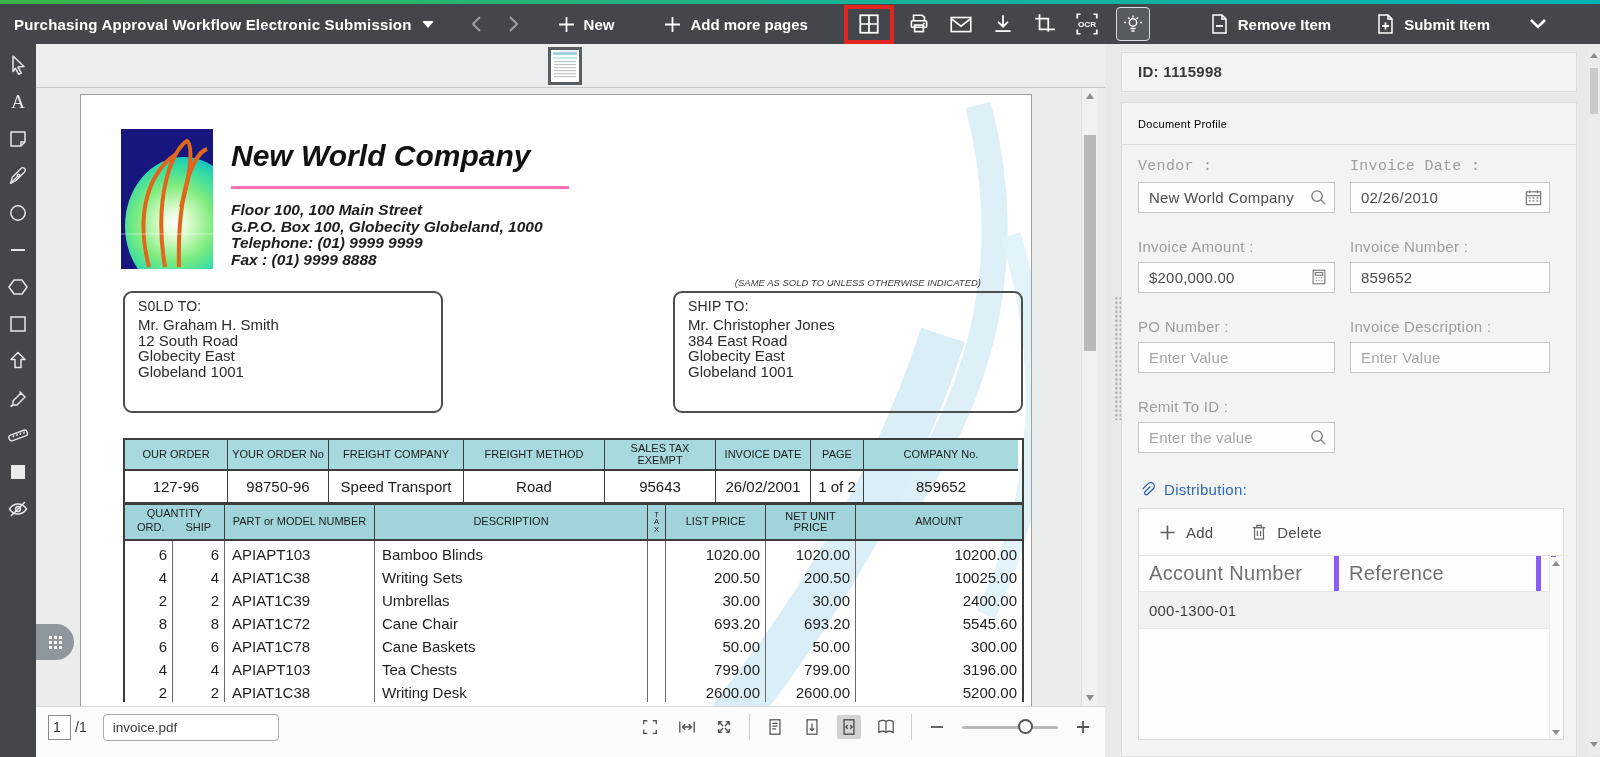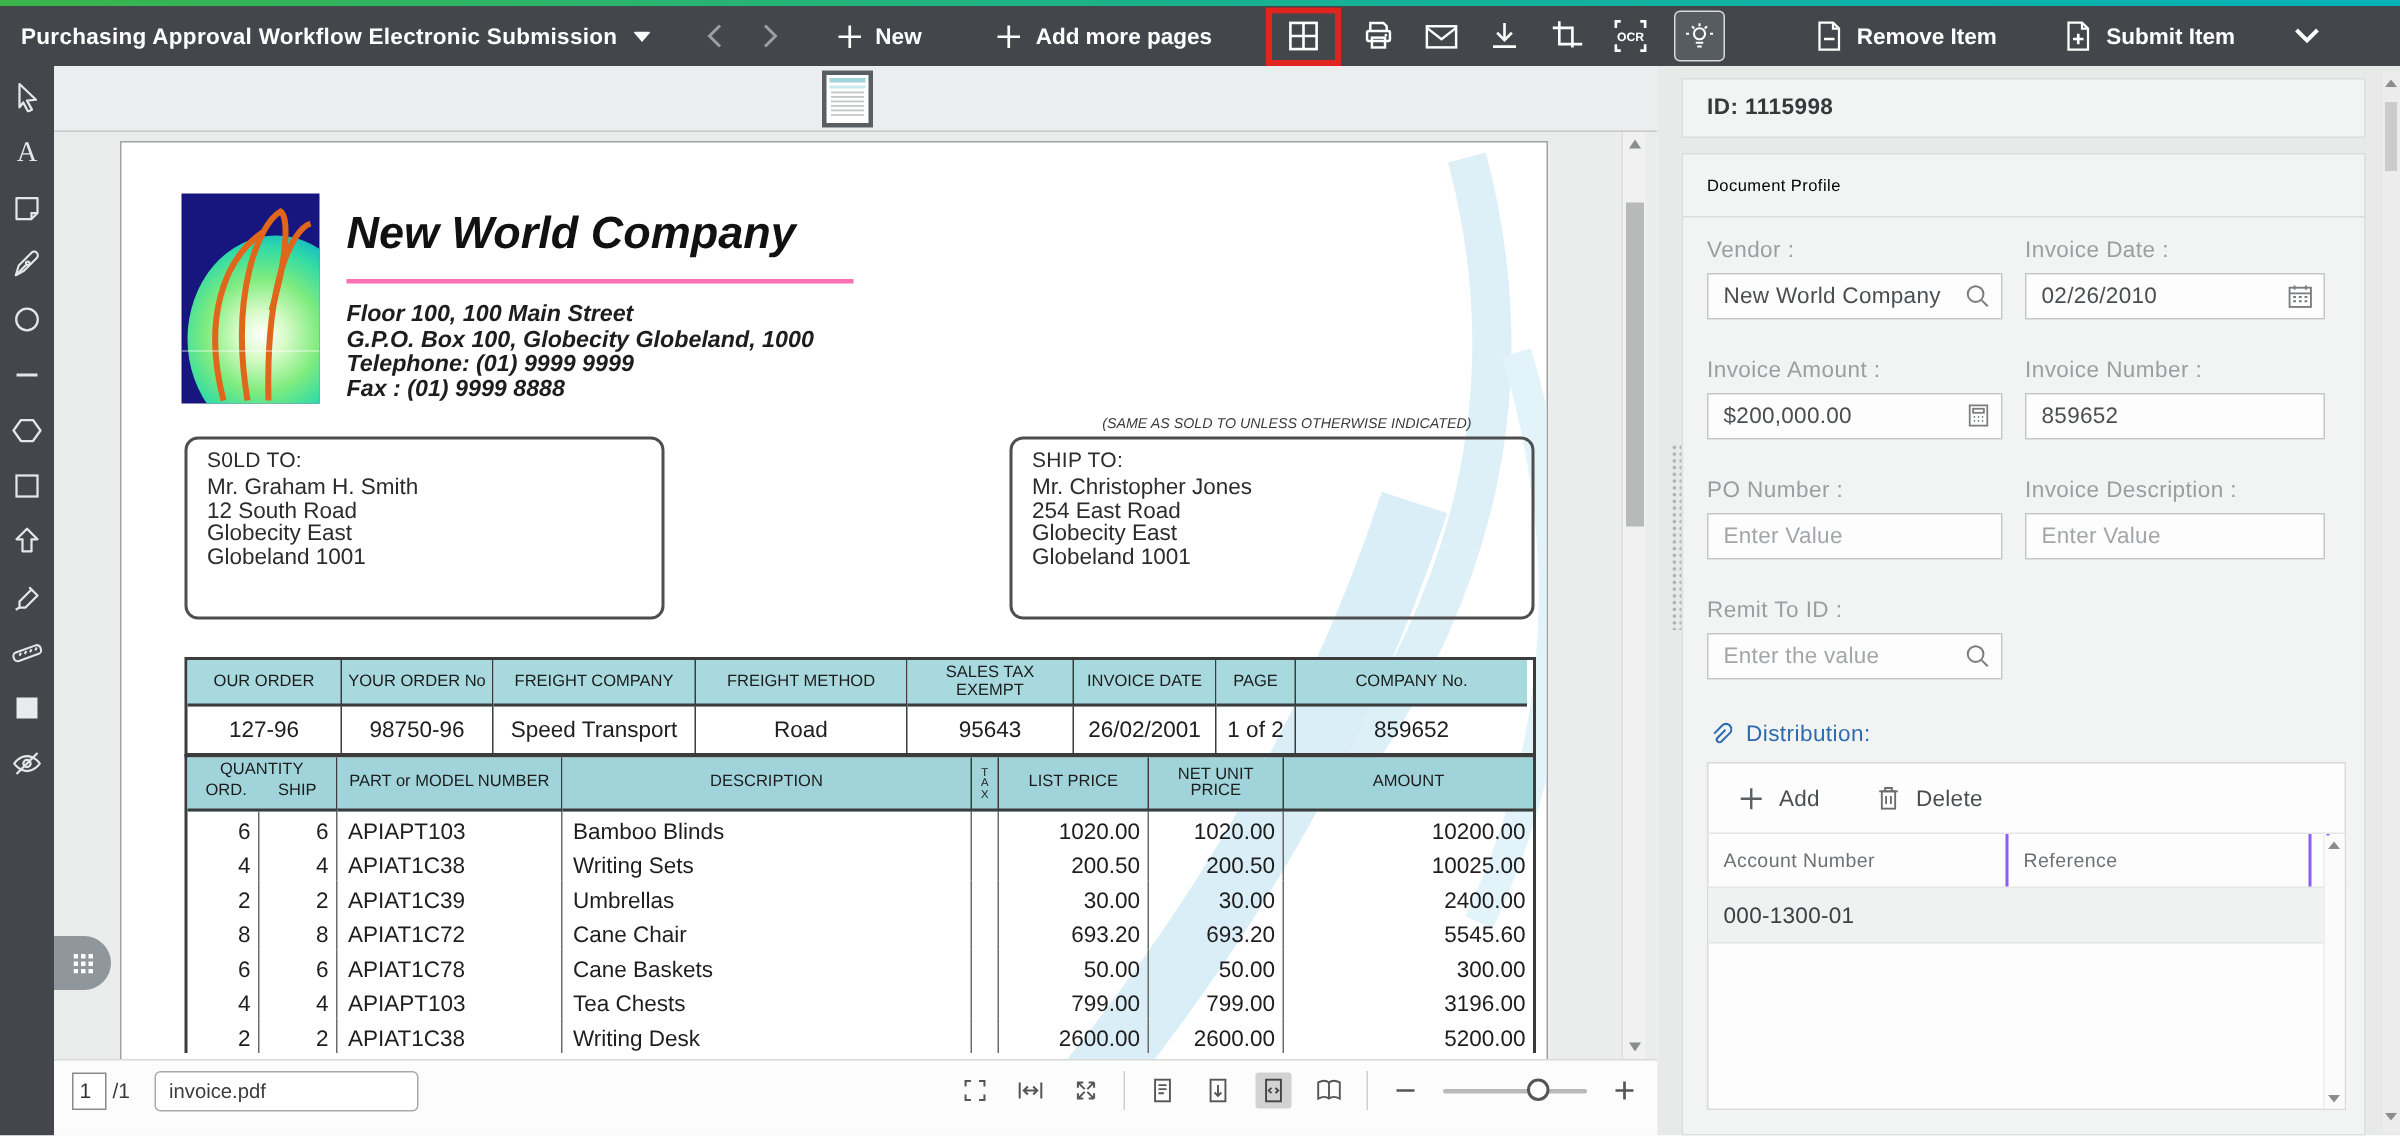--- a/index.html
+++ b/index.html
@@ -113,34 +113,34 @@
   
   .panel{position:absolute;left:1105px;top:44px;width:495px;height:713px;background:#e8e9e9;color:#4b4e50;}
   .grip{position:absolute;left:9px;top:252px;width:9px;height:124px;
     background-image:radial-gradient(circle,#aeb1b3 1.1px,transparent 1.4px);background-size:4.5px 4.5px;}
   .id-card{position:absolute;left:16px;top:8px;width:456px;height:40px;background:#f2f3f3;border:1px solid #dcdddd;
     line-height:38px;padding-left:16px;font-size:15px;font-weight:700;color:#36393b;letter-spacing:.3px;}
   .profile-card{position:absolute;left:16px;top:58px;width:456px;height:655px;background:#f2f3f3;border:1px solid #dcdddd;overflow:hidden;}
   .pc-header{height:42px;line-height:42px;padding-left:16px;font-size:11px;font-weight:400;color:#000000;border-bottom:1px solid #dadbdb;letter-spacing:.3px;}
   .form{padding:0 16px;}
   .frow{display:grid;grid-template-columns:197px 200px;column-gap:15px;margin-top:25px;}
-  .frow.first{margin-top:13px;}
+  .frow.first{margin-top:13px;font-family:Liberation Mono, monospace;}
   .flabel{font-size:15px;color:#9b9ea0;letter-spacing:.3px;margin-bottom:7px;}
   .field{position:relative;height:31px;}
   .field input{width:100%;height:31px;border:1px solid #c5c7c8;background:#fdfdfd;font-size:15px;color:#4b4e50;
     padding:0 28px 0 10px;font-family:"Liberation Sans",sans-serif;letter-spacing:.2px;}
   .field input.noicon{padding-right:10px;}
   .field input::placeholder{color:#a3a6a8;opacity:1;}
   .field .f-ic{position:absolute;right:7px;top:6px;pointer-events:auto;cursor:pointer;}
   .dist-link{display:flex;align-items:center;gap:9px;margin:28px 0 10px 16px;color:#2e6ab0;font-size:15px;cursor:pointer;letter-spacing:.3px;}
   .dist-card{position:relative;margin:0 12px 0 16px;height:232px;background:#fdfdfd;border:1px solid #d9dadb;}
   .dist-toolbar{height:47px;display:flex;align-items:center;padding-left:20px;gap:38px;border-bottom:1px solid #e4e5e5;}
   .dt-btn{display:flex;align-items:center;gap:10px;font-size:15px;color:#4b4e50;cursor:pointer;letter-spacing:.2px;}
   .dist-head{display:grid;grid-template-columns:200px 202px 10px;height:36px;border-bottom:1px solid #e4e5e5;}
-  .dist-head>div{display:flex;align-items:center;padding-left:10px;font-size:13px;color:#6e7173;letter-spacing:.3px;border-right:2px solid #8b5cf6;}
+  .dist-head>div{display:flex;align-items:center;padding-left:10px;font-size:20px;color:#6e7173;letter-spacing:.3px;border-right:5px solid #8b5cf6;}
   .dist-row{display:grid;grid-template-columns:402px 12px;height:37px;background:#f0f1f1;border-bottom:1px solid #e6e7e7;}
   .dist-row>div{display:flex;align-items:center;padding-left:10px;font-size:15px;color:#3e4143;letter-spacing:.2px;}
   .row-cursor{width:1.5px;height:14px;background:#555;margin-top:11px;}
   .tbl-scroll{position:absolute;right:0;top:48px;bottom:0;width:14px;background:#fbfbfb;border-left:1px solid #ececec;}
   .ts-up{position:absolute;top:4px;left:2px;} .ts-down{position:absolute;bottom:4px;left:2px;}
   .panel-scroll{position:absolute;left:483px;top:4px;width:12px;height:707px;background:#ececec;}
   .ps-up{position:absolute;top:5px;left:1.5px;} .ps-down{position:absolute;bottom:8px;left:1.5px;}
   .ps-thumb{position:absolute;left:2px;top:20px;width:8px;height:46px;background:#cacbcc;}
   .tri-up-s{width:0;height:0;border-left:4px solid transparent;border-right:4px solid transparent;border-bottom:5px solid #8a8d8f;}
   .tri-down-s{width:0;height:0;border-left:4px solid transparent;border-right:4px solid transparent;border-top:5px solid #8a8d8f;}
@@ -379,21 +379,21 @@
           <div>Mr. Graham H. Smith</div>
           <div>12 South Road</div>
           <div>Globecity East</div>
           <div>Globeland 1001</div>
         </div>
       </div>
       <div class="addr-box ship-box">
         <div class="addr-label">SHIP TO:</div>
         <div class="addr-lines">
           <div>Mr. Christopher Jones</div>
-          <div>254 East Road</div>
+          <div>384 East Road</div>
           <div>Globecity East</div>
           <div>Globeland 1001</div>
         </div>
       </div>
 
       <div class="ord-table">
         <div class="ord-head">
           <div>OUR ORDER</div>
           <div>YOUR ORDER No</div>
           <div>FREIGHT COMPANY</div>

